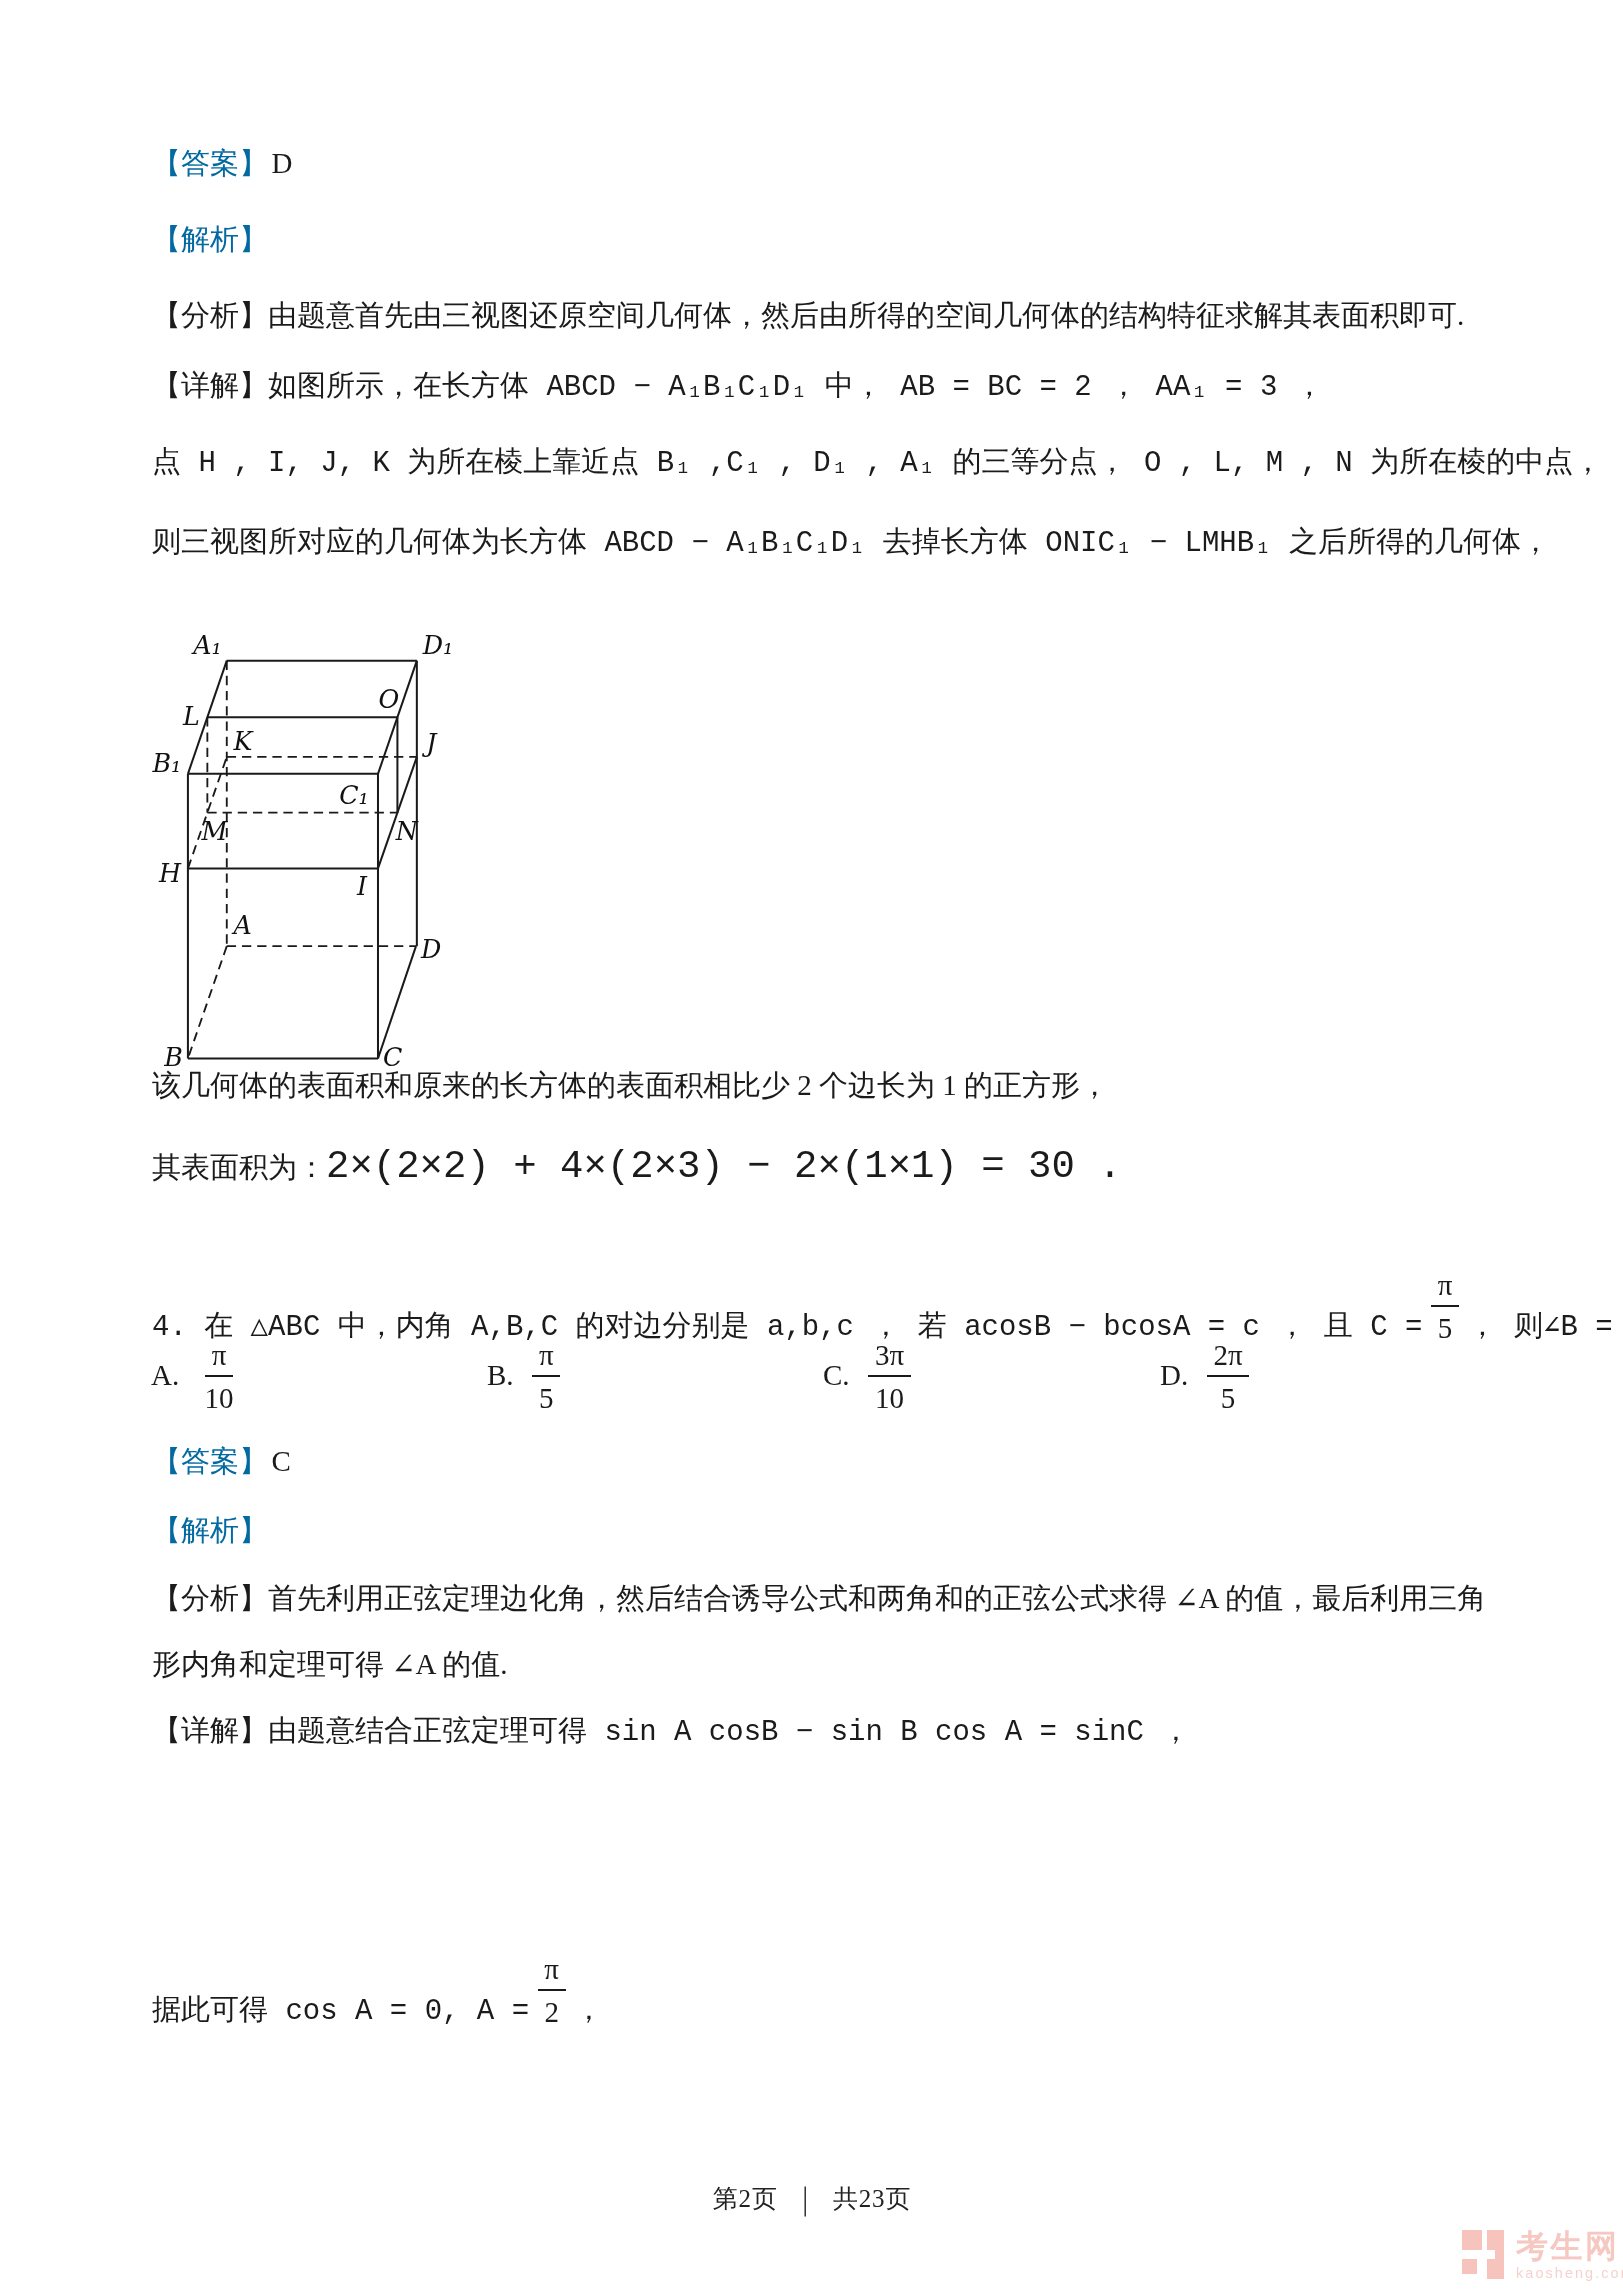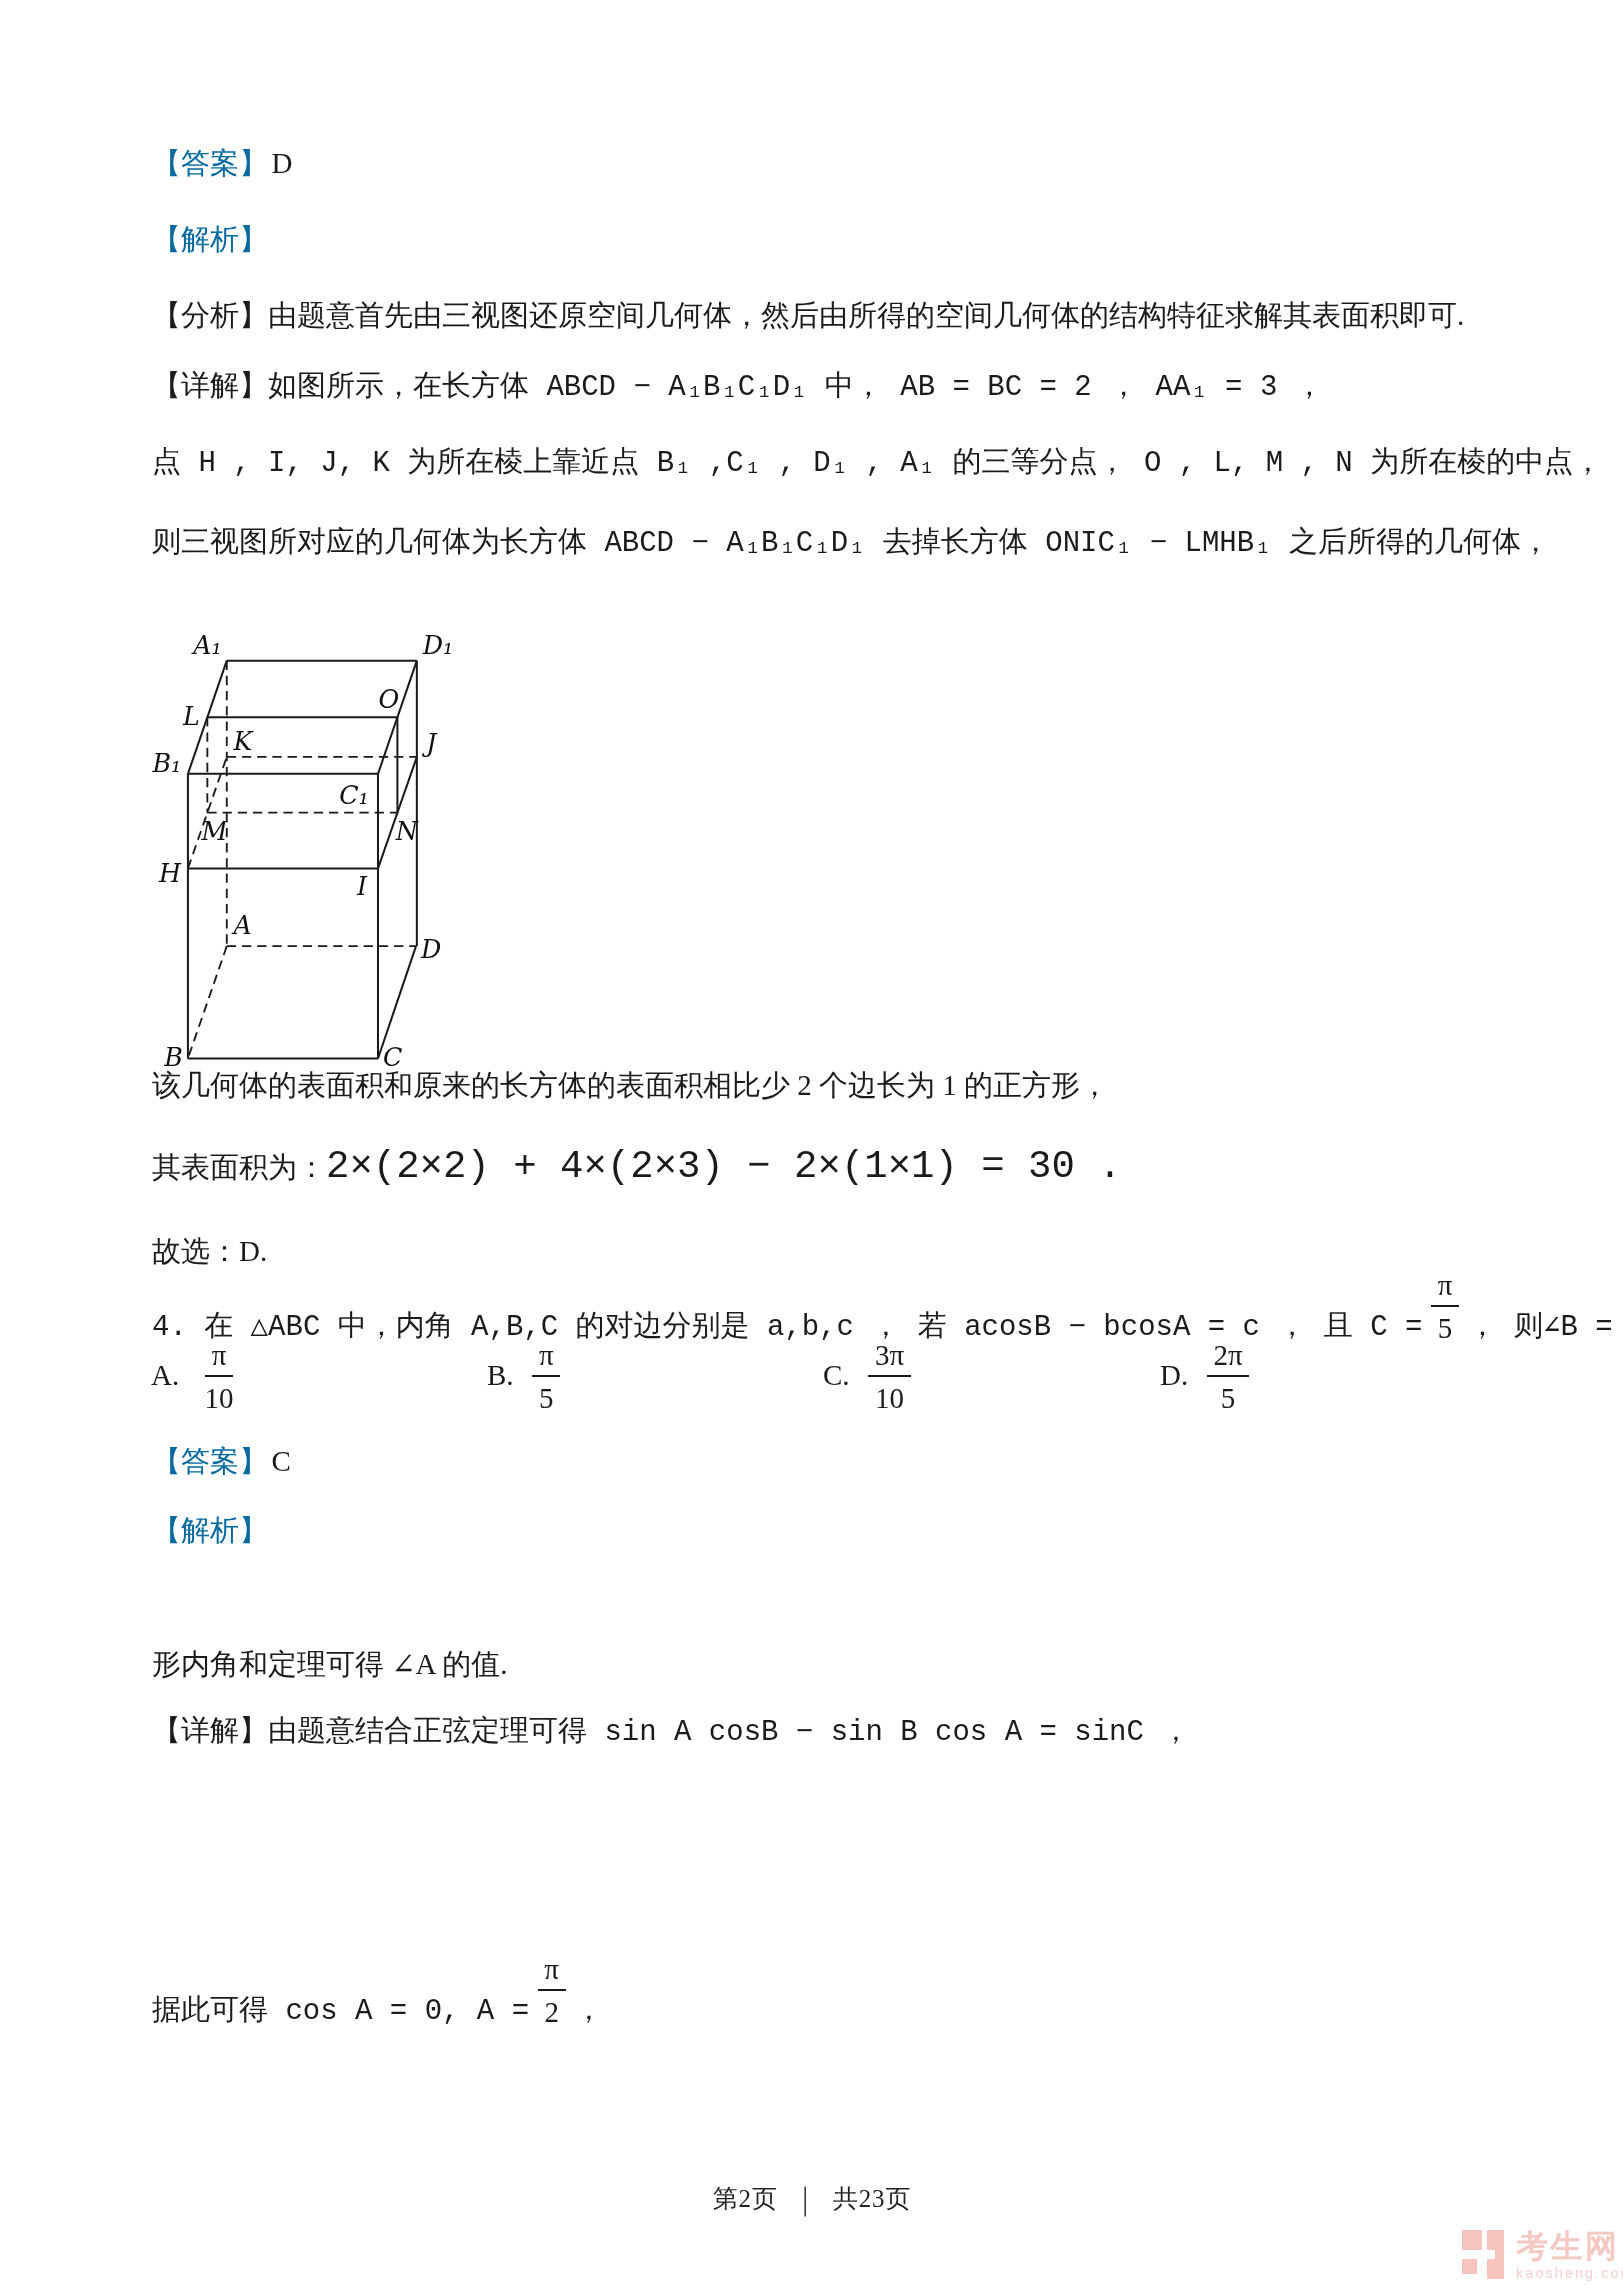--- a/index.html
+++ b/index.html
@@ -121,23 +121,20 @@
   </div>
 
   <div class="line" style="top:1062px">
     <span>该几何体的表面积和原来的长方体的表面积相比少 2 个边长为 1 的正方形，</span>
   </div>
 
   <div class="line" style="top:1144px">
     <span>其表面积为：</span><span class="math" style="font-size:39px">2×(2×2) + 4×(2×3) − 2×(1×1) = 30 .</span>
   </div>
 
-  <div class="line" style="top:1228px">
-    <span>故选：D.</span>
-  </div>
 
   <div class="row" style="top:1245px; height:101px">
     <span class="math">4. 在 △ABC 中，内角 A,B,C 的对边分别是 a,b,c ， 若 acosB − bcosA = c ， 且 C =</span>
     <span class="frac">
       <span class="num">π</span>
       <span class="den">5</span>
     </span>
     <span class="math">， 则∠B = （      ）</span>
   </div>
 
@@ -173,20 +170,23 @@
   </div>
 
   <div class="line" style="top:1438px">
     <span class="tag blue">【答案】</span><span class="answer-letter">C</span>
   </div>
 
   <div class="line" style="top:1507px">
     <span class="tag blue">【解析】</span>
   </div>
 
+  <div class="line" style="top:1575px">
+    <span class="tag">【分析】</span><span>首先利用正弦定理边化角，然后结合诱导公式和两角和的正弦公式求得 ∠A 的值，最后利用三角</span>
+  </div>
 
   <div class="line" style="top:1641px">
     <span>形内角和定理可得 ∠A 的值.</span>
   </div>
 
   <div class="line" style="top:1707px">
     <span class="tag">【详解】</span><span class="math">由题意结合正弦定理可得 sin A cosB − sin B cos A = sinC ，</span>
   </div>
 
 

